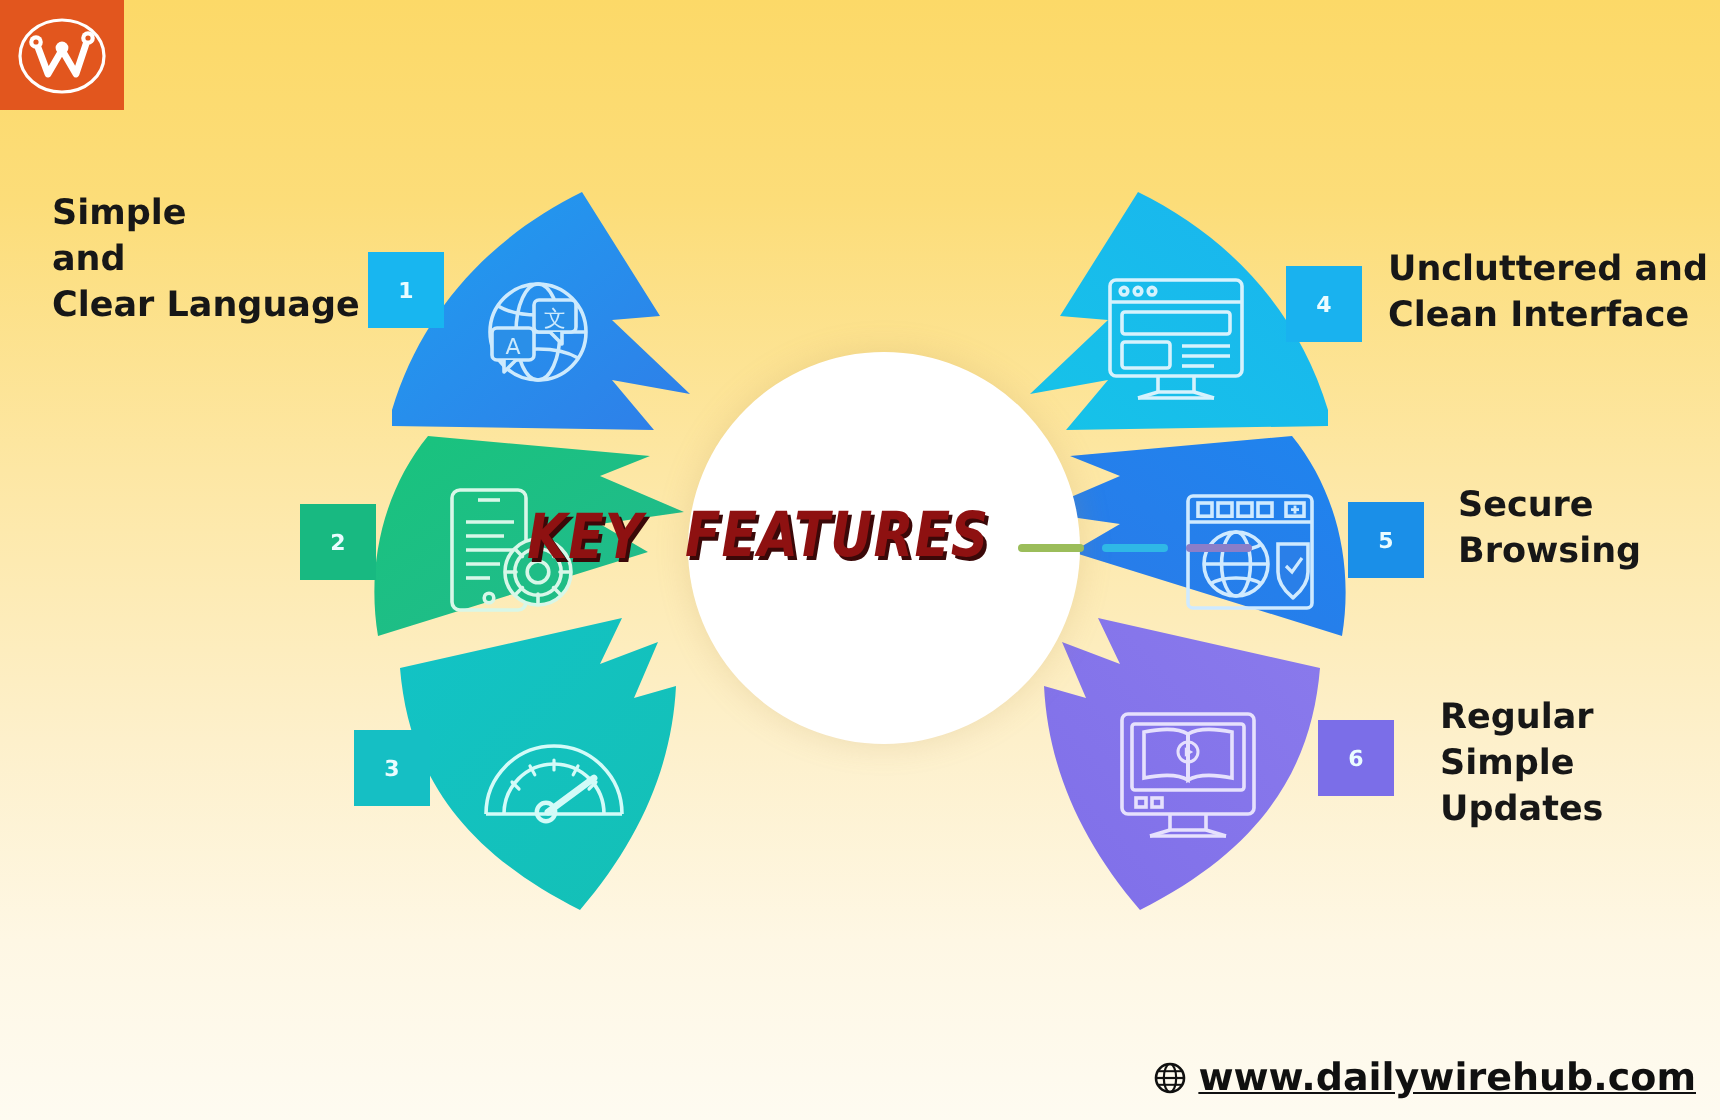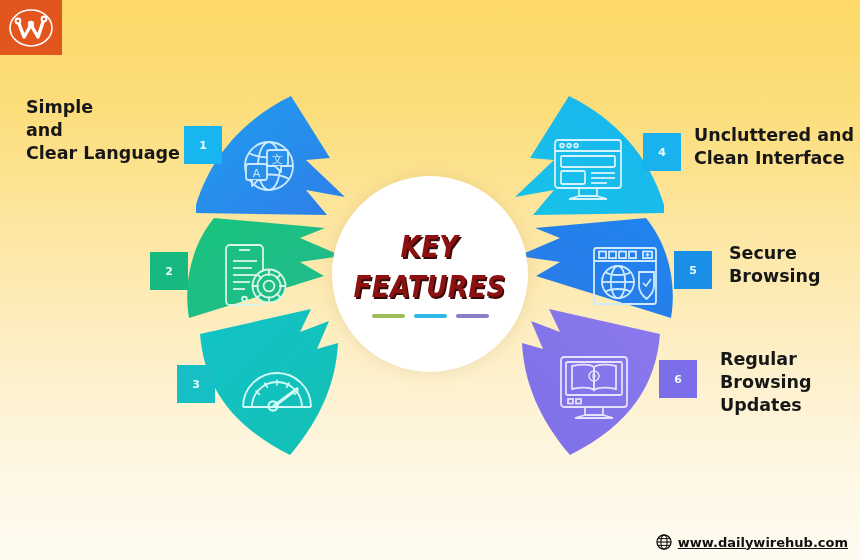--- a/index.html
+++ b/index.html
@@ -36,29 +36,29 @@
     position: absolute;
     left: 0;
     top: 0;
     width: 860px;
     height: 560px;
   }
 
   
   #center-circle {
     position: absolute;
-    left: 332px;
+    left: 344px;
     top: 176px;
     width: 196px;
     height: 196px;
     border-radius: 50%;
     background: #ffffff;
     box-shadow: 0 0 16px rgba(180,150,90,0.22);
     display: flex;
-    flex-direction: column;
+    flex-direction: row;
     align-items: center;
     justify-content: center;
   }
   .kf-line {
     font-family: "DejaVu Sans", sans-serif;
     font-weight: bold;
     font-style: italic;
     color: #8e1111;
     letter-spacing: 0.5px;
     line-height: 1.0;
@@ -110,21 +110,21 @@
   #footer {
     position: absolute;
     right: 12px;
     bottom: 10px;
     display: flex;
     align-items: center;
     gap: 6px;
   }
   #footer-url {
     font-family: "DejaVu Sans", sans-serif;
-    font-size: 13px;
+    font-size: 19px;
     font-weight: bold;
     color: #101010;
     text-decoration: underline;
   }
 </style>
 </head>
 <body>
 
 <div id="infographic">
 
@@ -309,21 +309,21 @@
   </div>
 
   <div class="label-text label-left" style="left:26px;  top:96px;">Simple
  and
 Clear Language</div>
   <div class="label-text label-right" style="left:729px; top:242px;">Secure
 Browsing</div>
   <div class="label-text label-right" style="left:694px; top:124px;">Uncluttered and
 Clean Interface</div>
   <div class="label-text label-right" style="left:720px; top:348px;">Regular
-Browsing
+Simple
 Updates</div>
 
   <div class="badge" style="left:184px; top:126px; background:#18b6f0;">1</div>
   <div class="badge" style="left:150px; top:252px; background:#18b981;">2</div>
   <div class="badge" style="left:177px; top:365px; background:#15bfc4;">3</div>
   <div class="badge" style="left:643px; top:133px; background:#19b2ef;">4</div>
   <div class="badge" style="left:674px; top:251px; background:#1a8fe8;">5</div>
   <div class="badge" style="left:659px; top:360px; background:#7b6ee8;">6</div>
 
   <div id="footer">

